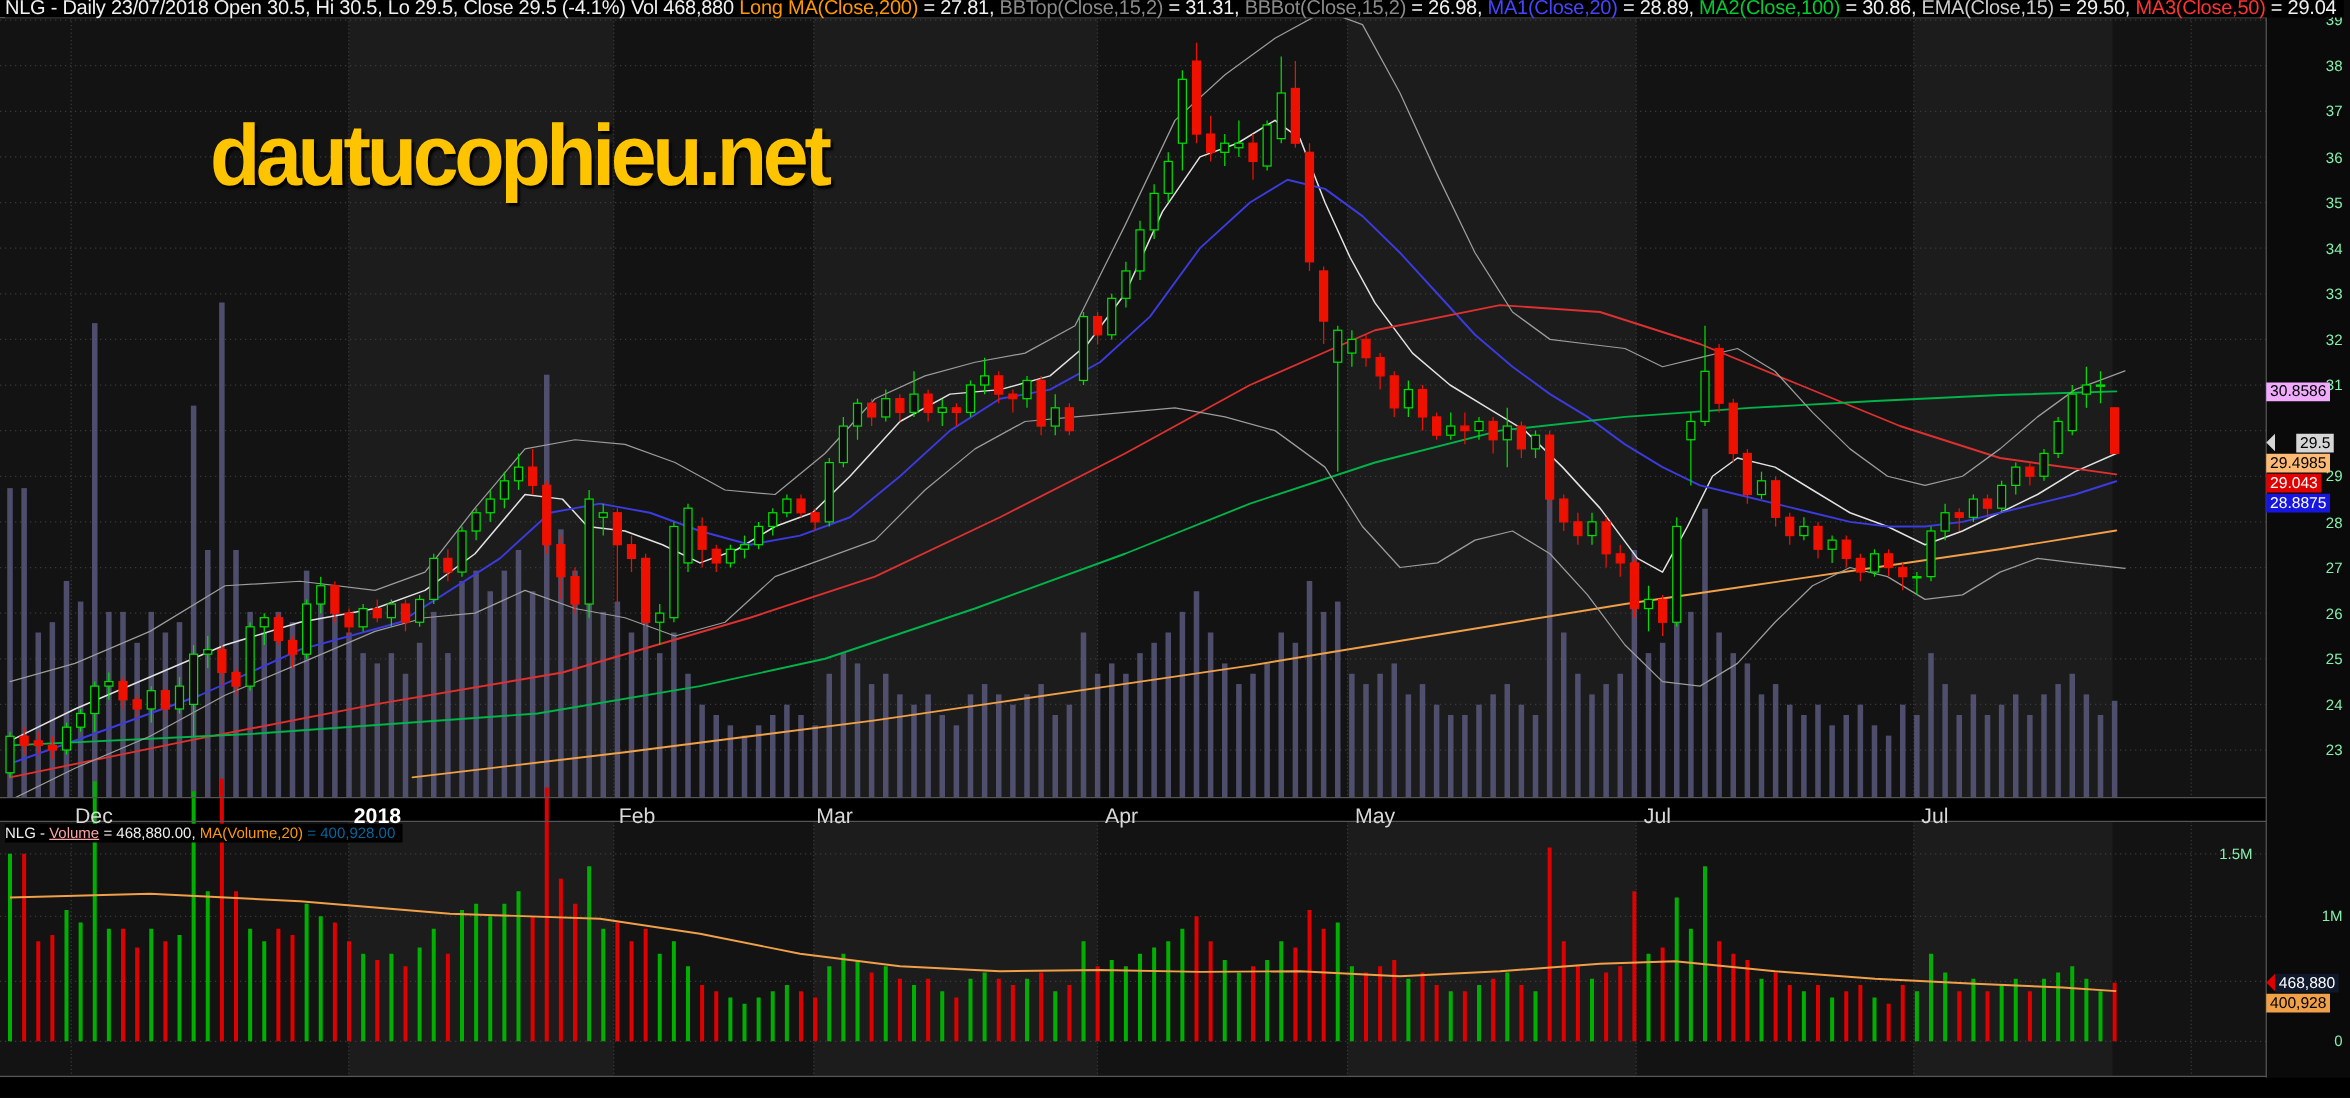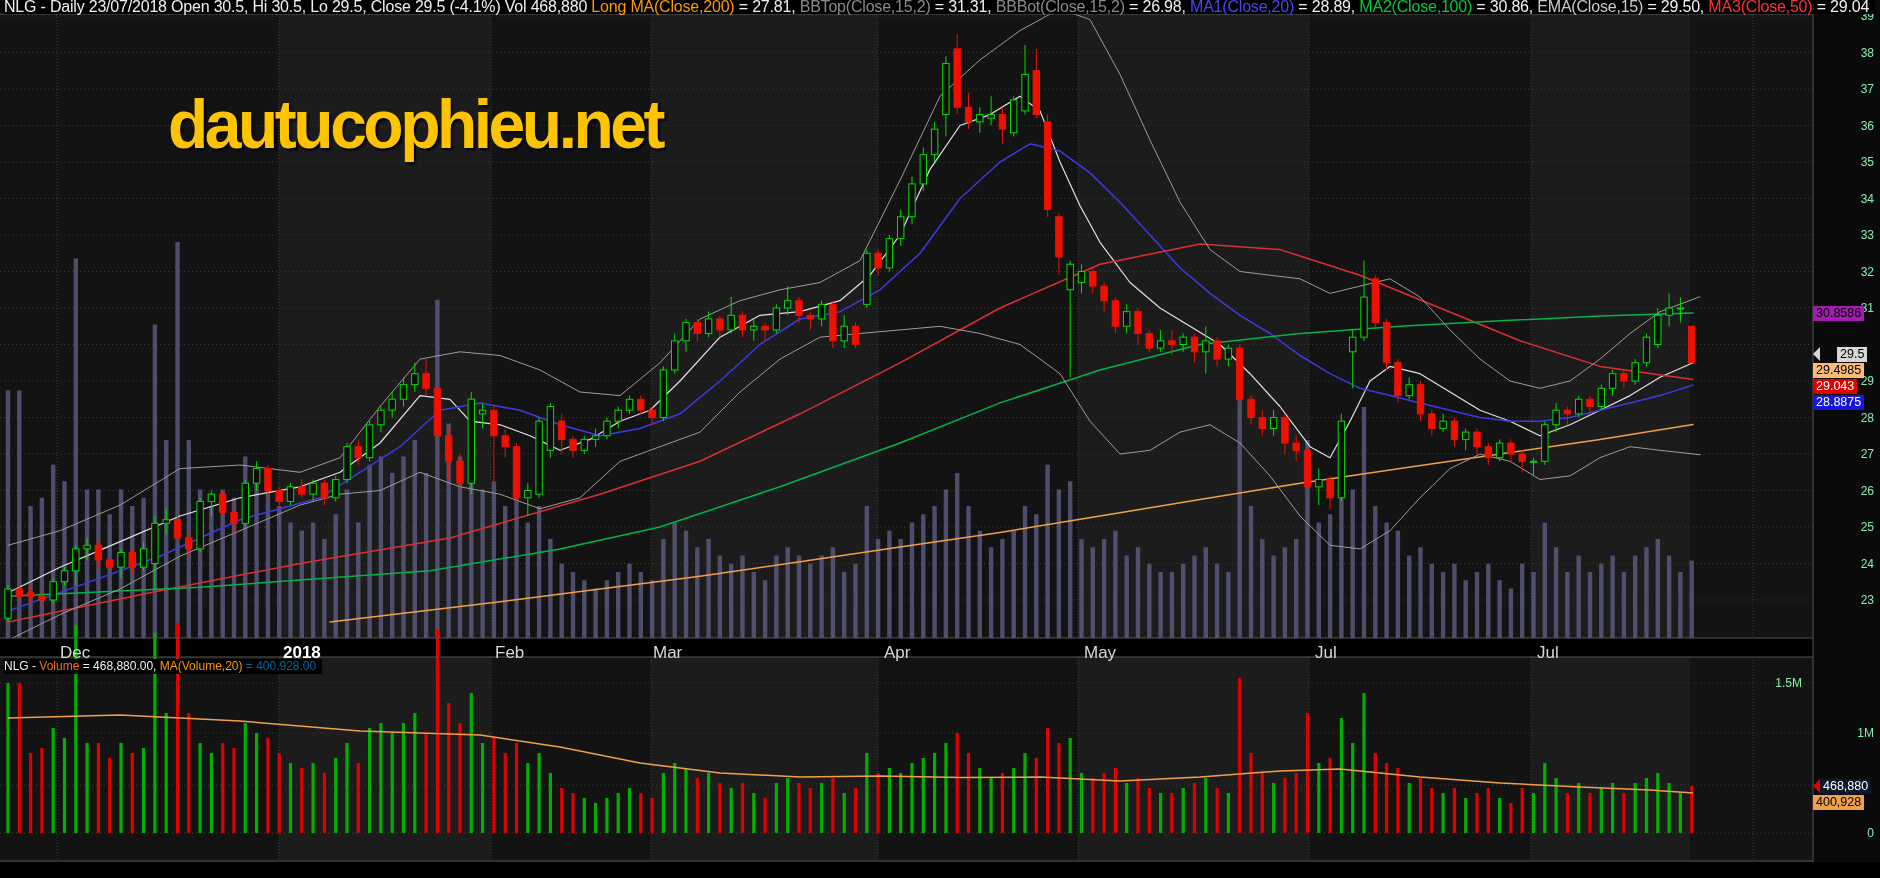--- a/index.html
+++ b/index.html
@@ -695,21 +695,21 @@
       <rect x="1690.1000000000001" y="786.1" width="3.2" height="46.900000000000006" fill="#e00000"></rect>
       <polyline points="8,718.0 120,715.0 240,721.0 360,731.0 480,735.0 560,747.0 640,763.0 720,773.0 800,777.0 880,776.0 960,777.5 1040,777.0 1120,781.0 1200,777.0 1280,771.0 1340,769.0 1420,777.0 1500,783.0 1580,787.0 1650,790.0 1693,792.9" fill="none" stroke="#f0a048" stroke-width="1.5" stroke-linejoin="round"></polyline>
       <line x1="0" y1="14" x2="1813" y2="14" stroke="#555555" stroke-width="1"></line>
       <line x1="0" y1="638" x2="1813" y2="638" stroke="#555555" stroke-width="1"></line>
       <line x1="0" y1="657" x2="1813" y2="657" stroke="#555555" stroke-width="1"></line>
       <line x1="0" y1="861" x2="1813" y2="861" stroke="#555555" stroke-width="1"></line>
       <line x1="1813" y1="0" x2="1813" y2="862" stroke="#555555" stroke-width="1"></line>
     </svg>
   <div id="top-header"><span style="color: rgb(240, 240, 240);">NLG - Daily 23/07/2018 Open 30.5, Hi 30.5, Lo 29.5, Close 29.5 (-4.1%) Vol 468,880 </span><span style="color: rgb(255, 153, 0);">Long MA(Close,200)</span><span style="color: rgb(240, 240, 240);"> = 27.81, </span><span style="color: rgb(138, 138, 138);">BBTop(Close,15,2)</span><span style="color: rgb(240, 240, 240);"> = 31.31, </span><span style="color: rgb(138, 138, 138);">BBBot(Close,15,2)</span><span style="color: rgb(240, 240, 240);"> = 26.98, </span><span style="color: rgb(70, 70, 255);">MA1(Close,20)</span><span style="color: rgb(240, 240, 240);"> = 28.89, </span><span style="color: rgb(0, 204, 51);">MA2(Close,100)</span><span style="color: rgb(240, 240, 240);"> = 30.86, </span><span style="color: rgb(204, 204, 204);">EMA(Close,15)</span><span style="color: rgb(240, 240, 240);"> = 29.50, </span><span style="color: rgb(255, 51, 51);">MA3(Close,50)</span><span style="color: rgb(240, 240, 240);"> = 29.04</span></div>
   <div id="watermark">dautucophieu.net</div>
-  <div id="vol-header"><span style="color: rgb(240, 240, 240);">NLG - </span><span style="color: #f97316;">Volume</span><span style="color: rgb(240, 240, 240);"> = 468,880.00, </span><span style="color: rgb(255, 153, 0);">MA(Volume,20)</span><span style="color: #0369a1;"> = 400,928.00</span></div>
+  <div id="vol-header"><span style="color: rgb(240, 240, 240);">NLG - </span><span style="color: #fca5a5; text-decoration: underline;">Volume</span><span style="color: rgb(240, 240, 240);"> = 468,880.00, </span><span style="color: rgb(255, 153, 0);">MA(Volume,20)</span><span style="color: #0369a1;"> = 400,928.00</span></div>
   <div id="overlays">
       <div class="date-label" style="left: 60px;">Dec</div>
       <div class="date-label bold" style="left: 283px;">2018</div>
       <div class="date-label" style="left: 495px;">Feb</div>
       <div class="date-label" style="left: 653px;">Mar</div>
       <div class="date-label" style="left: 884px;">Apr</div>
       <div class="date-label" style="left: 1084px;">May</div>
       <div class="date-label" style="left: 1315px;">Jul</div>
       <div class="date-label" style="left: 1537px;">Jul</div>
       <div class="axis-label" style="left: 1812px; top: 593px;">23</div>
@@ -726,21 +726,21 @@
       <div class="axis-label" style="left: 1812px; top: 191.5px;">34</div>
       <div class="axis-label" style="left: 1812px; top: 155px;">35</div>
       <div class="axis-label" style="left: 1812px; top: 118.5px;">36</div>
       <div class="axis-label" style="left: 1812px; top: 82px;">37</div>
       <div class="axis-label" style="left: 1812px; top: 45.5px;">38</div>
       <div class="axis-label" style="left: 1812px; top: 9px;">39</div>
       <div class="axis-label" style="left: 1740px; top: 676px; text-align: right;">1.5M</div>
       <div class="axis-label" style="left: 1812px; top: 726px;">1M</div>
       <div class="axis-label" style="left: 1812px; top: 826px;">0</div>
       <div class="price-tag" style="left: 1813px; top: 305.5px;">
-        <div class="box" style="background: #a21caf; color: rgb(0, 0, 0);">30.8586</div>
+        <div class="box" style="background: #f0abfc; color: rgb(0, 0, 0);">30.8586</div>
       </div>
       <div class="price-tag" style="left: 1813px; top: 346.5px;">
         <div class="arrow" style="border-right: 7px solid rgb(214, 214, 214);"></div>
         <div class="box" style="background: rgb(214, 214, 214); color: rgb(0, 0, 0); margin-left: 17px;">29.5</div>
       </div>
       <div class="price-tag" style="left: 1813px; top: 362.5px;">
         <div class="box" style="background: #fdba74; color: rgb(0, 0, 0);">29.4985</div>
       </div>
       <div class="price-tag" style="left: 1813px; top: 378.5px;">
         <div class="box" style="background: rgb(224, 0, 0); color: rgb(255, 255, 255);">29.043</div>

